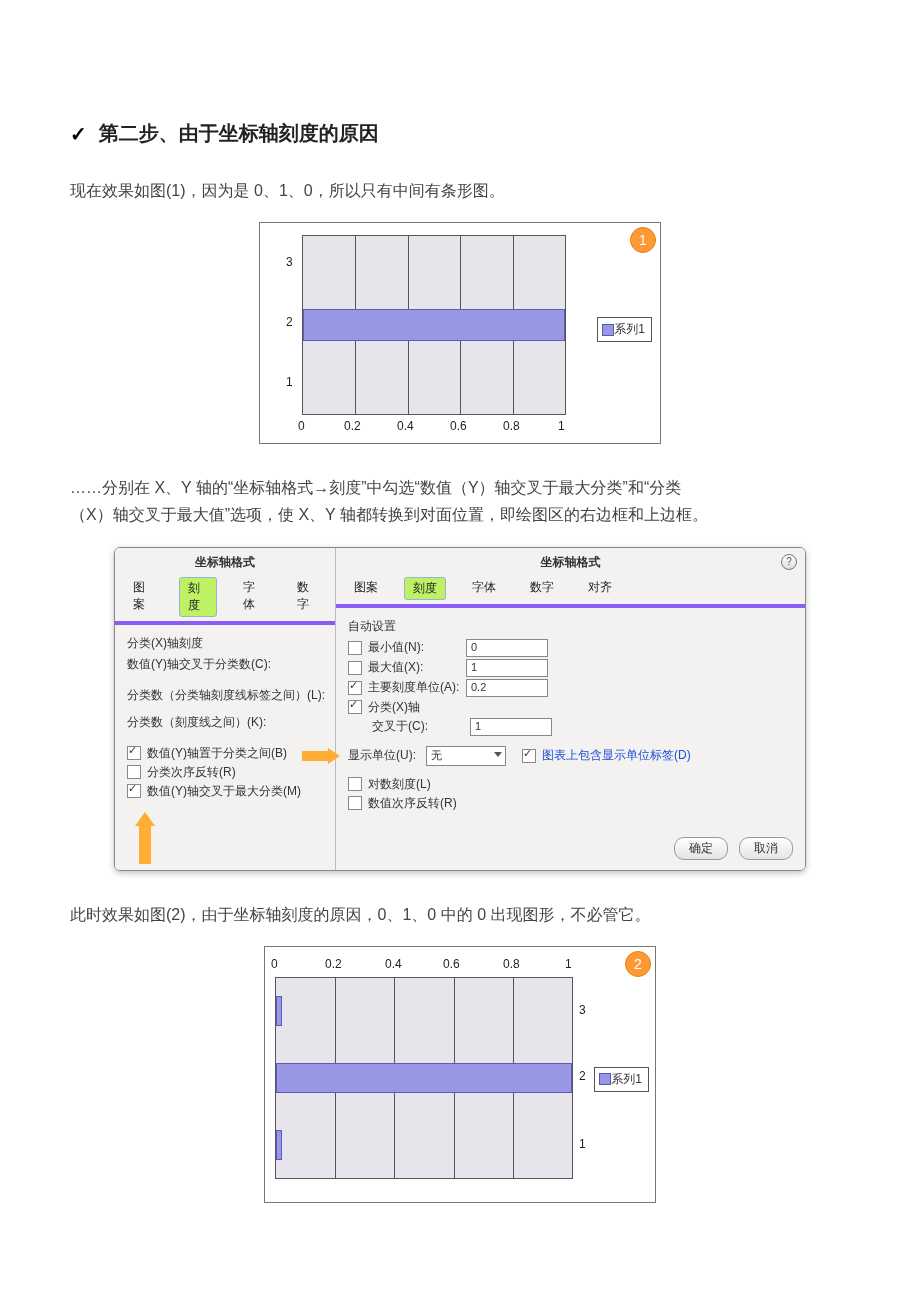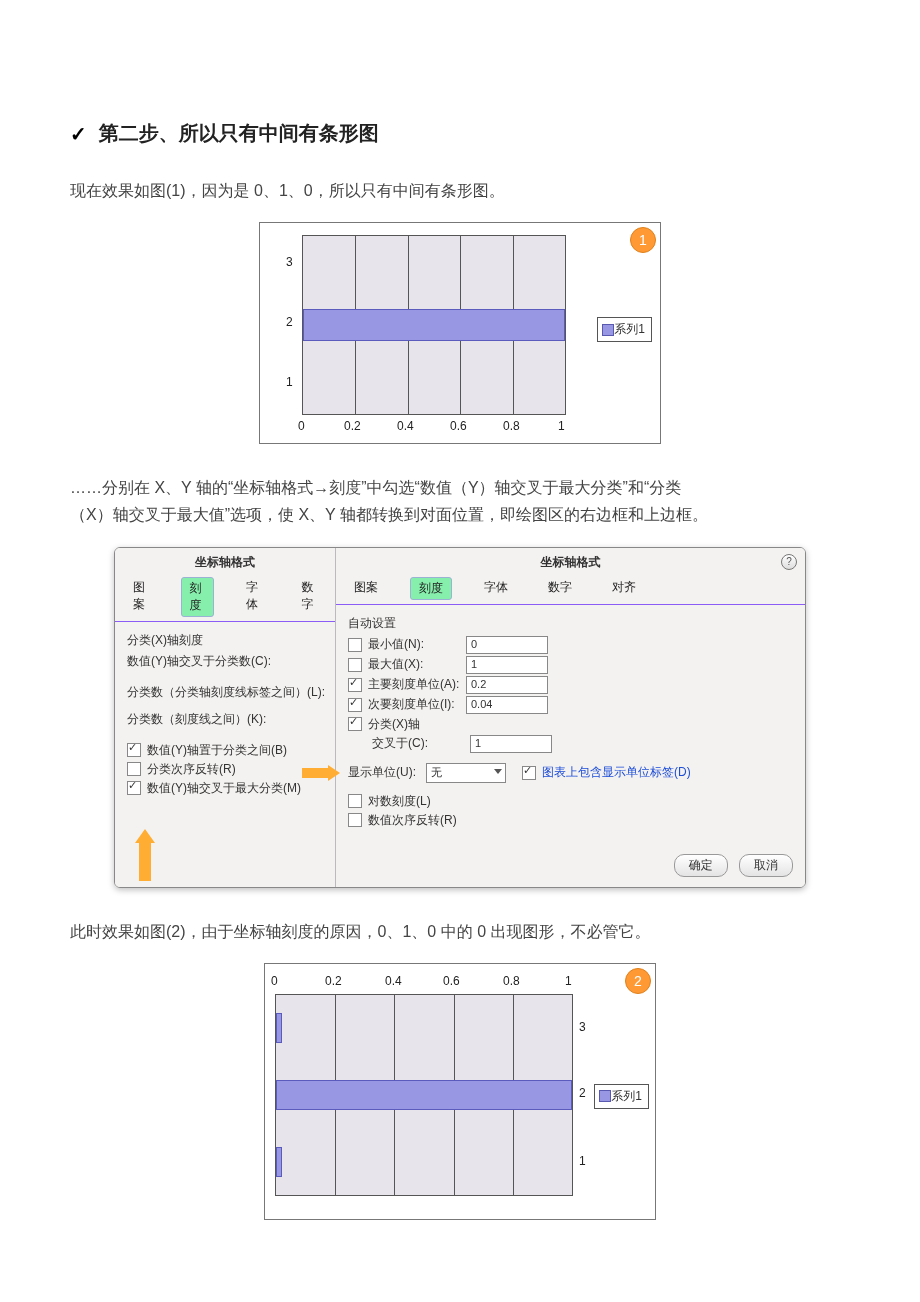--- a/index.html
+++ b/index.html
@@ -124,32 +124,32 @@
     padding-bottom: 50px;
   }
   .dlg-title {
     text-align: center;
     font-size: 12px;
     font-weight: bold;
     padding: 6px 0 4px 0;
   }
   .tabs {
     display: flex;
-    gap: 24px;
+    gap: 18px;
     padding: 2px 10px 4px 10px;
-    border-bottom: 1px solid #8b5cf6;
+    border-bottom: 4px solid #8b5cf6;
   }
   .tab {
     font-size: 12px;
     padding: 2px 8px;
     border-radius: 3px;
     color: #222;
   }
   .tab.active {
-    background: #86efac;
+    background: #bef264;
     border: 1px solid #9ab3d4;
   }
   .dlg-body { padding: 6px 10px 6px 12px; }
   .lbl { display:block; margin: 4px 0; }
   .row { display:flex; align-items:center; margin:2px 0; gap:6px; }
   .cb { width:12px;height:12px; border:1px solid #888; display:inline-block; vertical-align:middle; background:#fff; position:relative; }
   .cb.checked::after { content:"✓"; position:absolute; top:-3px; left:0; font-size:11px; color:#333; }
   .inp {
     border:1px solid #888;
     background:#fff;
@@ -199,20 +199,21 @@
     border-radius:10px;
     background: linear-gradient(#fff,#e4e4e4);
     font-size:12px;
     padding:2px 14px;
     margin-left:8px;
   }
   .btnbar {
     position:absolute;
     right:12px;
     bottom:10px;
+    font-family:Liberation Serif, serif;
   }
   .question {
     position:absolute;
     top:6px; right:8px;
     width:14px;height:14px;
     border-radius:50%;
     border:1px solid #777;
     background:linear-gradient(#fff,#ddd);
     font-size:10px;
     display:flex;align-items:center;justify-content:center;
@@ -232,21 +233,21 @@
     border-right:4px solid transparent;
     border-top:5px solid #555;
   }
   .dim { color:#1d4ed8; }
 </style>
 </head>
 <body>
 
 <div class="heading">
   <span class="check">✓</span>
-  <span>第二步、所以只有中间有条形图</span>
+  <span>第二步、由于坐标轴刻度的原因</span>
 </div>
 
 <p class="para">现在效果如图(1)，因为是 0、1、0，所以只有中间有条形图。</p>
 
 <div class="chart-wrap chart1">
   <div class="badge">1</div>
   <div class="plot-area" style="left:42px;top:12px;width:262px;height:178px;">
     <div class="plot-inner">
       <div class="gridline-v" style="left:20%;"></div>
       <div class="gridline-v" style="left:40%;"></div>
@@ -331,25 +332,20 @@
         <span style="width:92px;">最大值(X):</span>
         <span class="inp">1</span>
       </div>
       <div class="row">
         <span class="cb checked"></span>
         <span style="width:92px;">主要刻度单位(A):</span>
         <span class="inp">0.2</span>
       </div>
       <div class="row">
         <span class="cb checked"></span>
-        <span style="width:92px;">次要刻度单位(I):</span>
-        <span class="inp">0.04</span>
-      </div>
-      <div class="row">
-        <span class="cb checked"></span>
         <span style="width:92px;">分类(X)轴</span>
       </div>
       <div class="row">
         <span style="width:18px;"></span>
         <span style="width:92px;">交叉于(C):</span>
         <span class="inp">1</span>
       </div>
       <div class="row" style="margin-top:10px;">
         <span style="width:72px;">显示单位(U):</span>
         <span class="sel">无</span>

